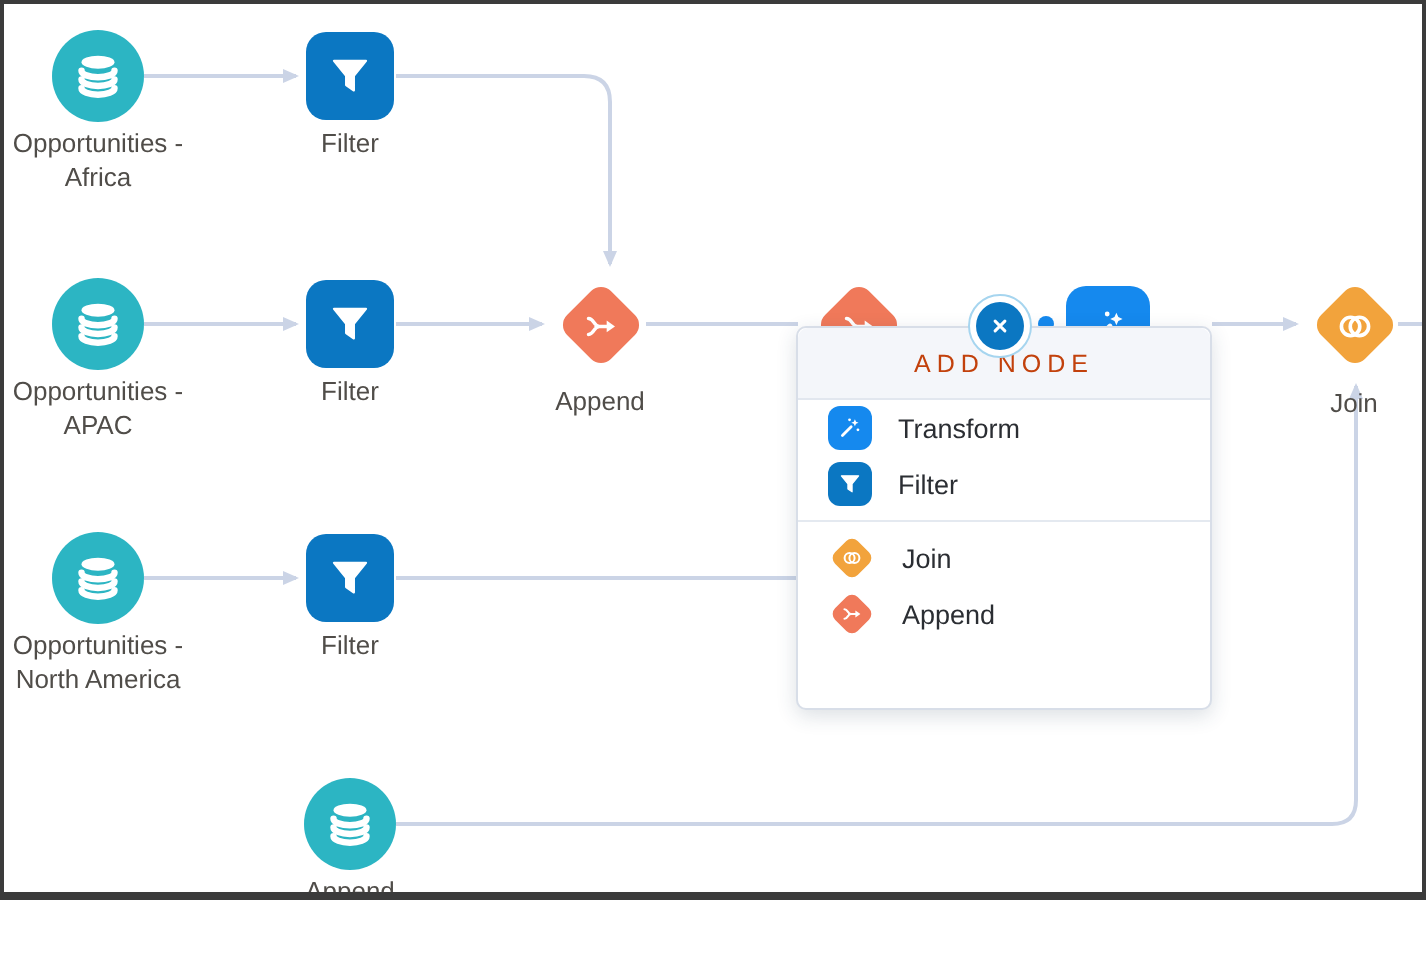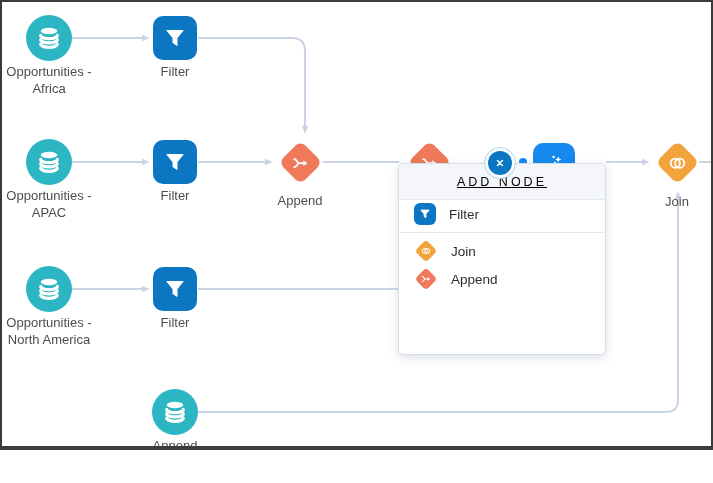--- a/index.html
+++ b/index.html
@@ -26,21 +26,21 @@
   .nlabel{position:absolute;font-size:13px;line-height:17px;color:#504d49;
     text-align:center;z-index:6;}
   .bdot{position:absolute;left:517px;top:156px;width:8px;height:8px;border-radius:50%;
     background:var(--transform-blue);z-index:4;}
   
   .popup{position:absolute;left:396px;top:161px;width:208px;height:192px;box-sizing:border-box;
     background:#fff;border:1px solid #d8dee8;border-radius:5px;
     box-shadow:0 3px 10px rgba(40,60,90,.16);z-index:20;}
   .phead{height:36px;box-sizing:border-box;background:#f4f6fa;border-bottom:1px solid #e2e7ef;
     border-radius:5px 5px 0 0;display:flex;align-items:center;justify-content:center;
-    font-size:12.5px;letter-spacing:3px;color:#000000;font-weight:500;text-decoration:underline;}
+    font-size:12.5px;letter-spacing:3px;color:#c2410c;font-weight:500;}
   .msec1{padding:0;}
   .mdivider{border:0;border-top:1px solid #e4e9f0;margin:4px 0;}
   .msec2{padding:0 0 7px 0;}
   .mitem{height:28px;display:flex;align-items:center;gap:13px;padding-left:15px;
     cursor:pointer;font-size:13.5px;color:#2b2e33;background:none;border:0;width:100%;
     box-sizing:border-box;font-family:"Liberation Sans",sans-serif;text-align:left;}
   .msq{width:22px;height:22px;border-radius:6px;display:flex;align-items:center;justify-content:center;flex:0 0 auto;}
   .msq.transform{background:var(--transform-blue);}
   .msq.filter{background:var(--filter-blue);}
   .msq.aggregate{background:var(--aggregate-indigo);}
@@ -187,20 +187,28 @@
       <svg width="26" height="26">
         <use href="#i-db"></use>
       </svg>
     </div>
   <div class="nlabel" style="left:123px;top:435px;width:100px">Append Information</div>
 
   <div class="popup">
     <div class="phead">ADD NODE</div>
     <div class="msec1">
       <button class="mitem">
+        <span class="msq transform">
+            <svg width="14" height="14">
+              <use href="#i-wand"></use>
+            </svg>
+          </span>
+        <span>Transform</span>
+      </button>
+      <button class="mitem">
         <span class="msq filter">
             <svg width="14" height="14">
               <use href="#i-funnel"></use>
             </svg>
           </span>
         <span>Filter</span>
       </button>
     </div>
     <hr class="mdivider">
     <div class="msec2">

